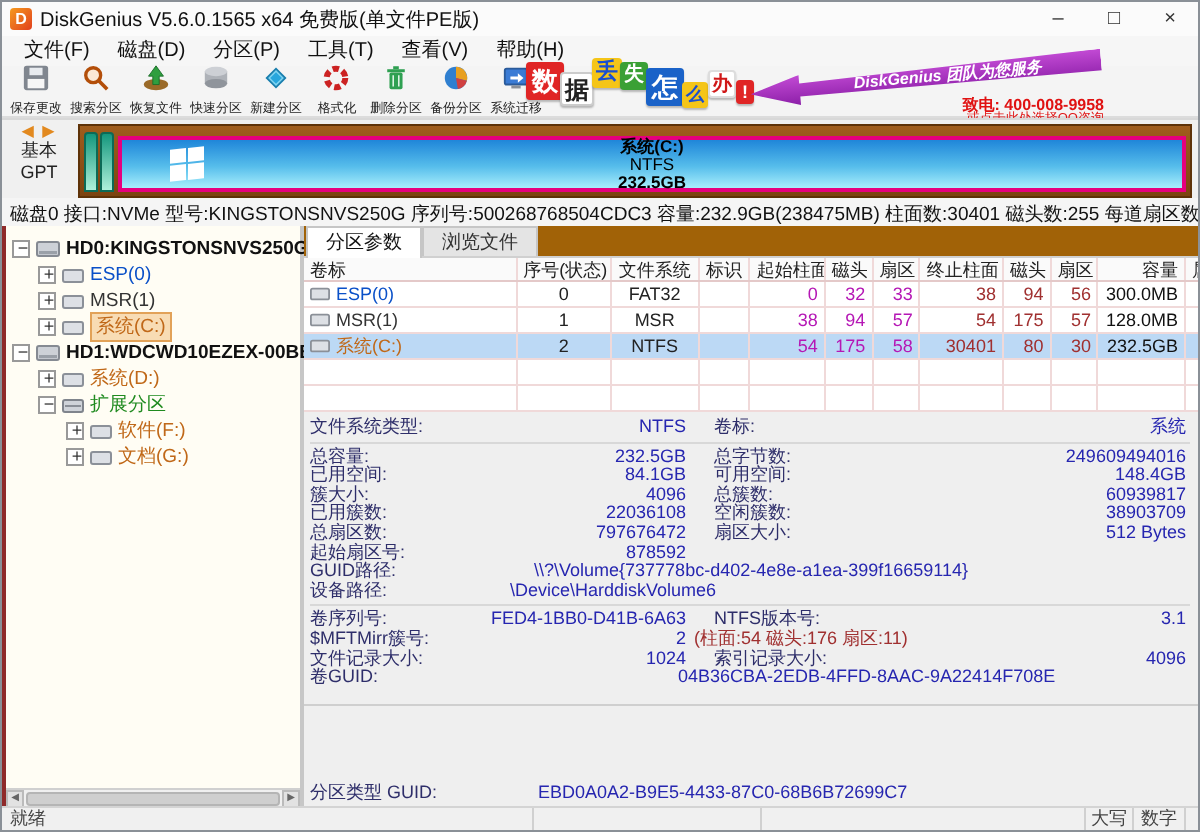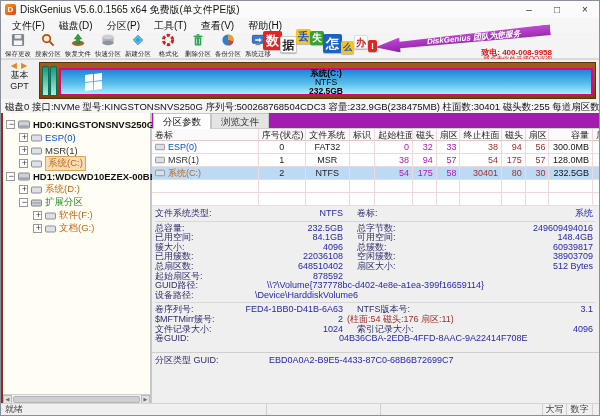--- a/index.html
+++ b/index.html
@@ -73,21 +73,21 @@
   .t-msr { color:#333; }
   .t-part { color:#c06818; }
   .t-ext { color:#1f8a1f; }
   .tsel { background:#f8dcb4; border:1px solid #e2a258; padding:0 2px; }
   .hscroll { position:absolute; left:0; right:0; bottom:0; height:9px; background:#f0f0f0; border-top:1px solid #d0d0d0; display:flex; align-items:center; }
   .harrow { width:9px; height:9px; background:#e2e2e2; border:1px solid #bbb; font-size:5px; line-height:7px; text-align:center; color:#666; flex:none; }
   .hthumb { height:7px; flex:1; margin:0 1px; background:#cfcfcf; border:1px solid #b5b5b5; border-radius:2px; }
 
   
   .mainpanel { flex:1; position:relative; background:#efefef; overflow:hidden; }
-  .tabstrip { height:16px; background:#a21caf; display:flex; align-items:flex-end; padding-left:1px; border-bottom:1px solid #d0d0d0; }
+  .tabstrip { height:16px; background:#a16207; display:flex; align-items:flex-end; padding-left:1px; border-bottom:1px solid #d0d0d0; }
   .tab { height:15px; line-height:15px; padding:0 9px; font-size:9.5px; border:1px solid #c6c6c6; border-bottom:none; background:#e4e4e4; color:#333; }
   .tab.active { background:#fff; color:#111; position:relative; top:1px; height:16px; }
 
   
   .ptable { background:#fff; }
   .tr { display:flex; height:13px; border-bottom:1px solid #f0d9d9; }
   .tr.head { height:12px; background:#fafafa; border-bottom:1px solid #e4c9c9; }
   .td { border-right:1px solid #f0d9d9; height:100%; font-size:9px; line-height:12px; padding:0 3px; white-space:nowrap; overflow:hidden; }
   .c0{width:108px;display:flex;align-items:center;} .c1{width:48px;text-align:center;} .c2{width:44px;text-align:center;} .c3{width:26px;}
   .c4{width:38px;text-align:right;} .c5{width:24px;text-align:right;} .c6{width:24px;text-align:right;}
@@ -113,21 +113,21 @@
   .pad24 { padding-left:24px; } .pad12 { padding-left:12px; } .pad96 { padding-left:96px; }
   .paren { color:#a03030; margin-left:4px; }
   .psep { border-top:1px solid #d8d8d8; margin:2px 0 2px 0; }
 
   .analyzebar { display:flex; align-items:center; margin:3px 0 2px 3px; }
   .btn-analyze { width:74px; height:15px; font-size:9.5px; background:linear-gradient(180deg,#fdfdfd,#dedede); border:1px solid #9a9a9a; border-radius:2px; text-align:center; line-height:13px; color:#111; }
   .maplabel { margin-left:10px; font-size:9px; color:#222; }
   .mapstrip { height:8px; }
 
   .guidsec { border-top:1px solid #cfcfcf; padding:3px 0 0 3px; font-size:9px; }
-  .grow { display:flex; line-height:9.6px; white-space:nowrap; }
+  .grow { display:flex; line-height:9.6px; white-space:nowrap;margin-top:36px; }
   .gl { width:114px; flex:none; color:#2e2e6a; }
   .gv { color:#2626b0; }
 
   
   .statusbar { position:absolute; left:0; right:0; bottom:0; height:12px; background:#f0f0f0; border-top:1px solid #d4d4d4; display:flex; font-size:9px; color:#444; }
   .sb-cell { border-left:1px solid #d0d0d0; height:100%; line-height:11px; }
   .sb-ready { flex:none; width:265px; border-left:none; padding-left:4px; }
   .sb-sp1 { width:114px; } .sb-sp2 { width:162px; }
   .sb-caps { width:24px; text-align:center; } .sb-num { width:26px; text-align:center; }
   .sb-grip { flex:1; }
@@ -504,21 +504,21 @@
             <span class="pv2">60939817</span>
           </div>
         <div class="prow">
             <span class="pl1">已用簇数:</span>
             <span class="pv1">22036108</span>
             <span class="pl2">空闲簇数:</span>
             <span class="pv2">38903709</span>
           </div>
         <div class="prow">
             <span class="pl1">总扇区数:</span>
-            <span class="pv1">648510402</span>
+            <span class="pv1">797676472</span>
             <span class="pl2">扇区大小:</span>
             <span class="pv2">512 Bytes</span>
           </div>
         <div class="prow">
             <span class="pl1">起始扇区号:</span>
             <span class="pv1">878592</span>
           </div>
         <div class="prow">
             <span class="pl1">GUID路径:</span>
             <span class="pv-long pad24">\\?\Volume{737778bc-d402-4e8e-a1ea-399f16659114}</span>

